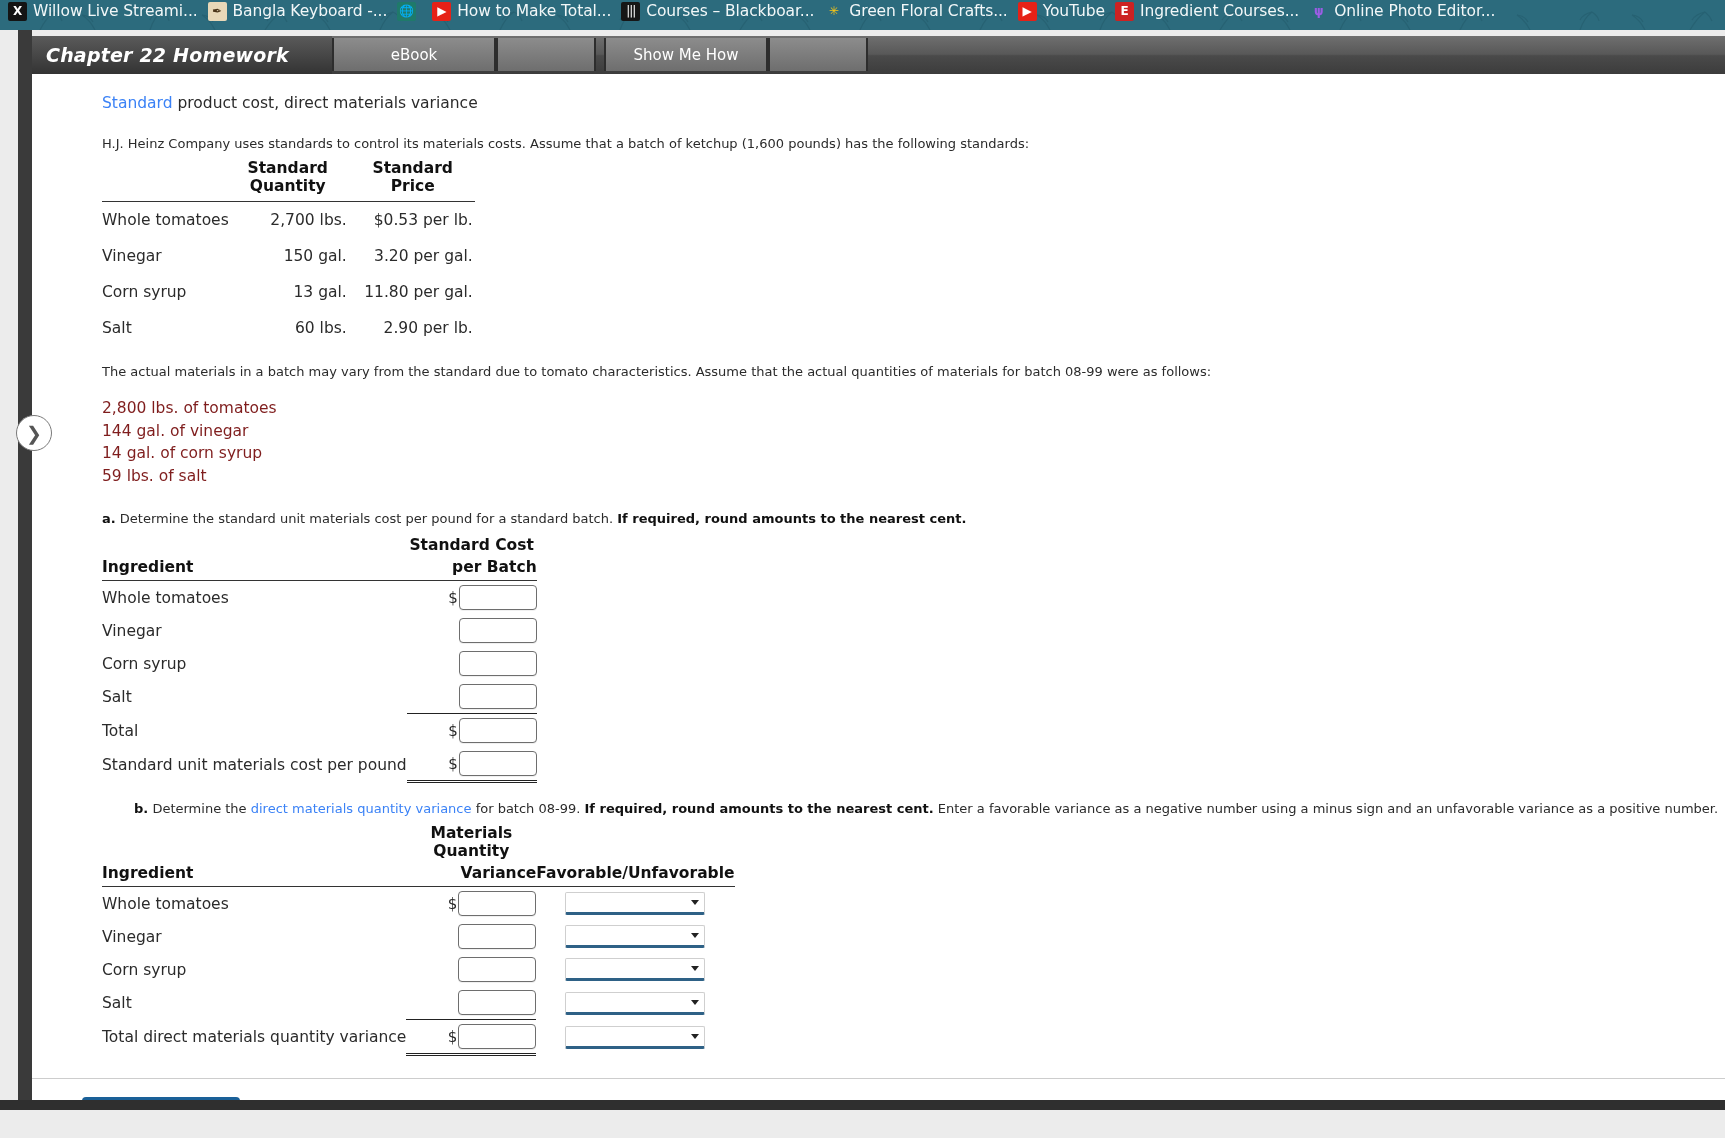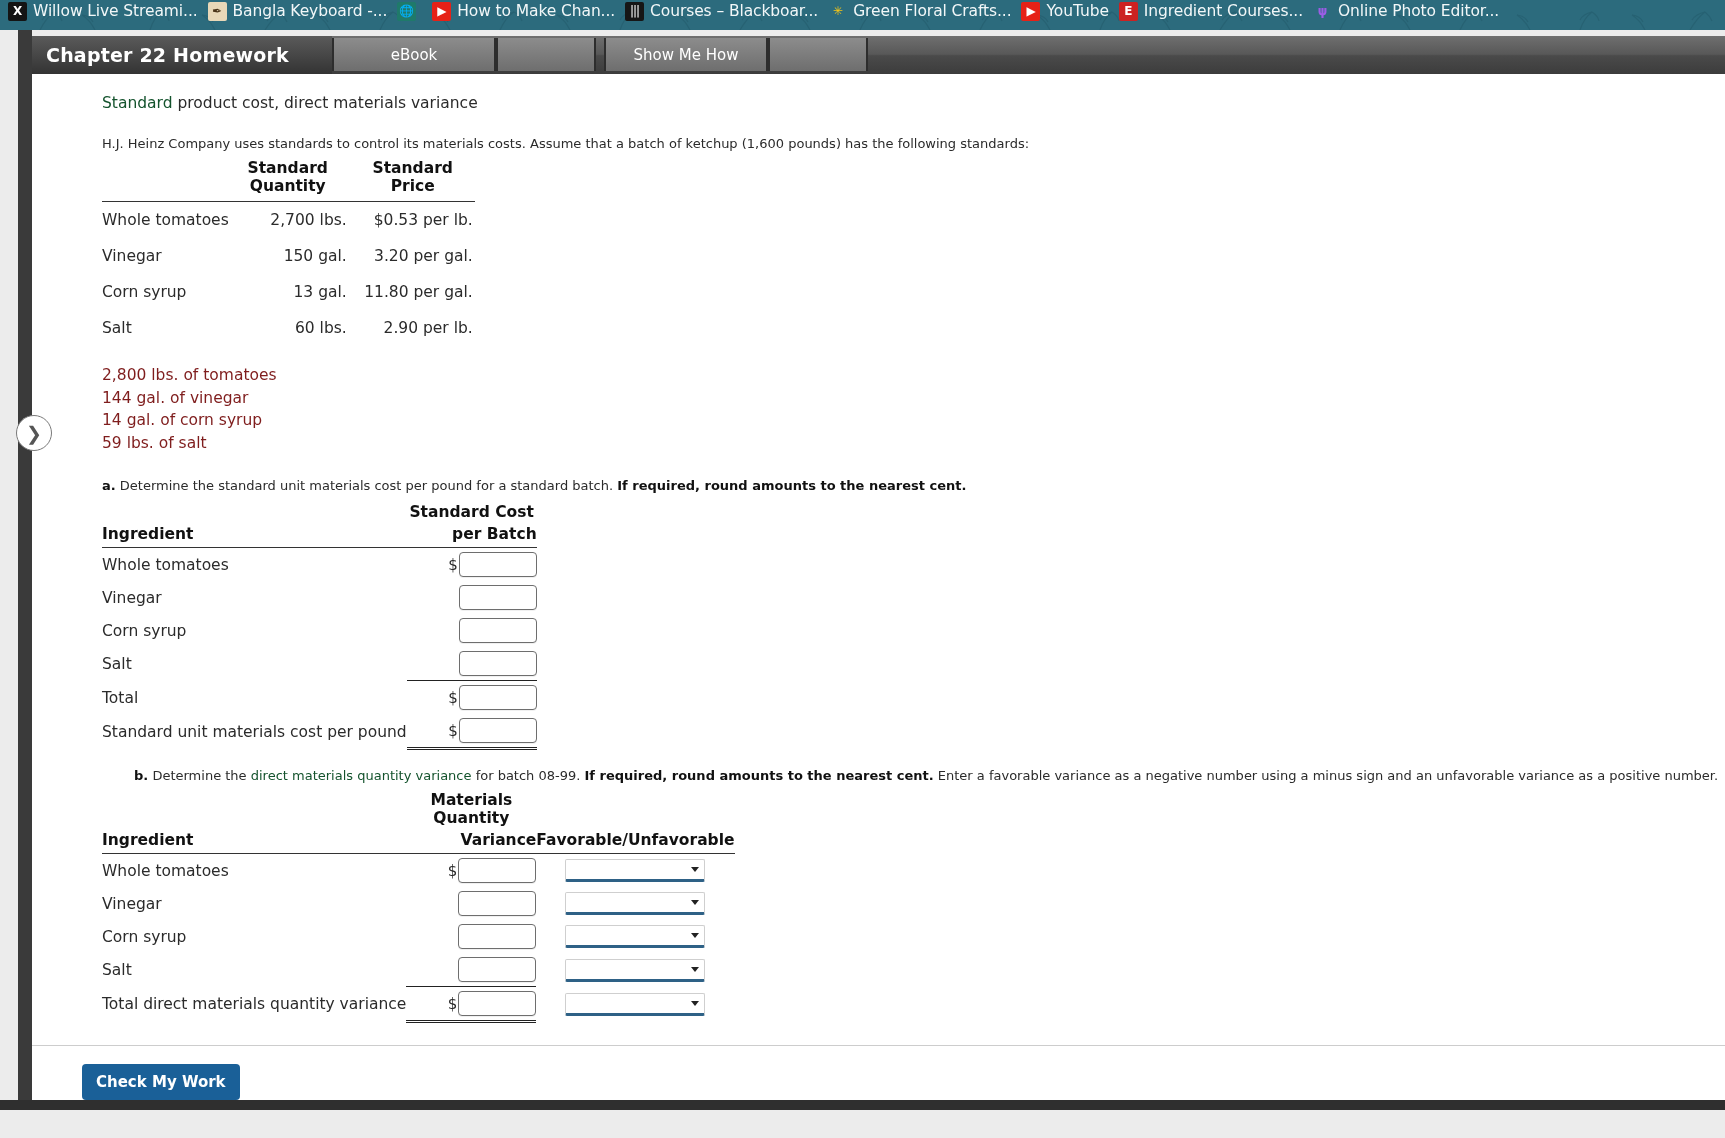--- a/index.html
+++ b/index.html
@@ -103,20 +103,21 @@
   .hw-title {
     width: 300px;
     display: flex;
     align-items: center;
     padding-left: 14px;
     color: #ffffff;
     font-size: 19px;
     font-weight: bold;
     background: linear-gradient(to bottom, #5a5a5a 0%, #474747 50%, #333 100%);
     letter-spacing: 0.2px;
+    font-style: italic;
   }
   .hdr-btn {
     width: 164px;
     margin: 2px 0 3px 0;
     border-left: 2px solid #2d2d2d;
     border-right: 2px solid #2d2d2d;
     background: linear-gradient(to bottom, #8c8c8c 0%, #7d7d7d 50%, #6e6e6e 100%);
     color: #ffffff;
     font-size: 15px;
     display: flex;
@@ -132,21 +133,21 @@
     padding: 18px 0 0 0;
     position: relative;
   }
   .txt {
     font-size: 15.5px;
     color: #2b2b2b;
     line-height: 1.45;
     padding-left: 70px;
   }
   .txt-sub { margin-bottom: 22px; }
-  .green-link { color: #14532d; text-decoration: none; cursor: pointer; }
+  .green-link { color: #3b82f6; text-decoration: none; cursor: pointer; }
   .b { font-weight: bold; color: #111; }
   .para { padding-left: 70px; font-size: 13px; color:#2b2b2b; }
   .actual-list { padding-left: 70px; font-size: 15.5px; color: #7f1d1d; line-height: 1.45; }
 
   
   table.std { border-collapse: collapse; margin-left: 70px; }
   table.std th {
     font-size: 15.5px;
     font-weight: bold;
     color: #111;
@@ -336,21 +337,21 @@
     <div class="bm">
       <span class="fav fav-feather">✒</span>
       <span>Bangla Keyboard -...</span>
     </div>
     <div class="bm">
       <span class="fav fav-globe">🌐</span>
       <span></span>
     </div>
     <div class="bm">
       <span class="fav fav-yt">▶</span>
-      <span>How to Make Chan...</span>
+      <span>How to Make Total...</span>
     </div>
     <div class="bm">
       <span class="fav fav-bb">|||</span>
       <span>Courses – Blackboar...</span>
     </div>
     <div class="bm">
       <span class="fav fav-star">✳</span>
       <span>Green Floral Crafts...</span>
     </div>
     <div class="bm">
@@ -420,20 +421,21 @@
             <td class="c-price">11.80 per gal.</td>
           </tr>
           <tr>
             <td class="c-name">Salt</td>
             <td class="c-qty">60 lbs.</td>
             <td class="c-price">2.90 per lb.</td>
           </tr>
         </tbody>
       </table>
 
+      <div class="para" style="margin-top:18px;">The actual materials in a batch may vary from the standard due to tomato characteristics. Assume that the actual quantities of materials for batch 08-99 were as follows:</div>
 
       <div class="actual-list" style="margin-top:18px;">
         <div>2,800 lbs. of tomatoes</div>
         <div>144 gal. of vinegar</div>
         <div>14 gal. of corn syrup</div>
         <div>59 lbs. of salt</div>
       </div>
 
       <div class="para" style="margin-top:24px;">
         <span class="b">a.</span>

